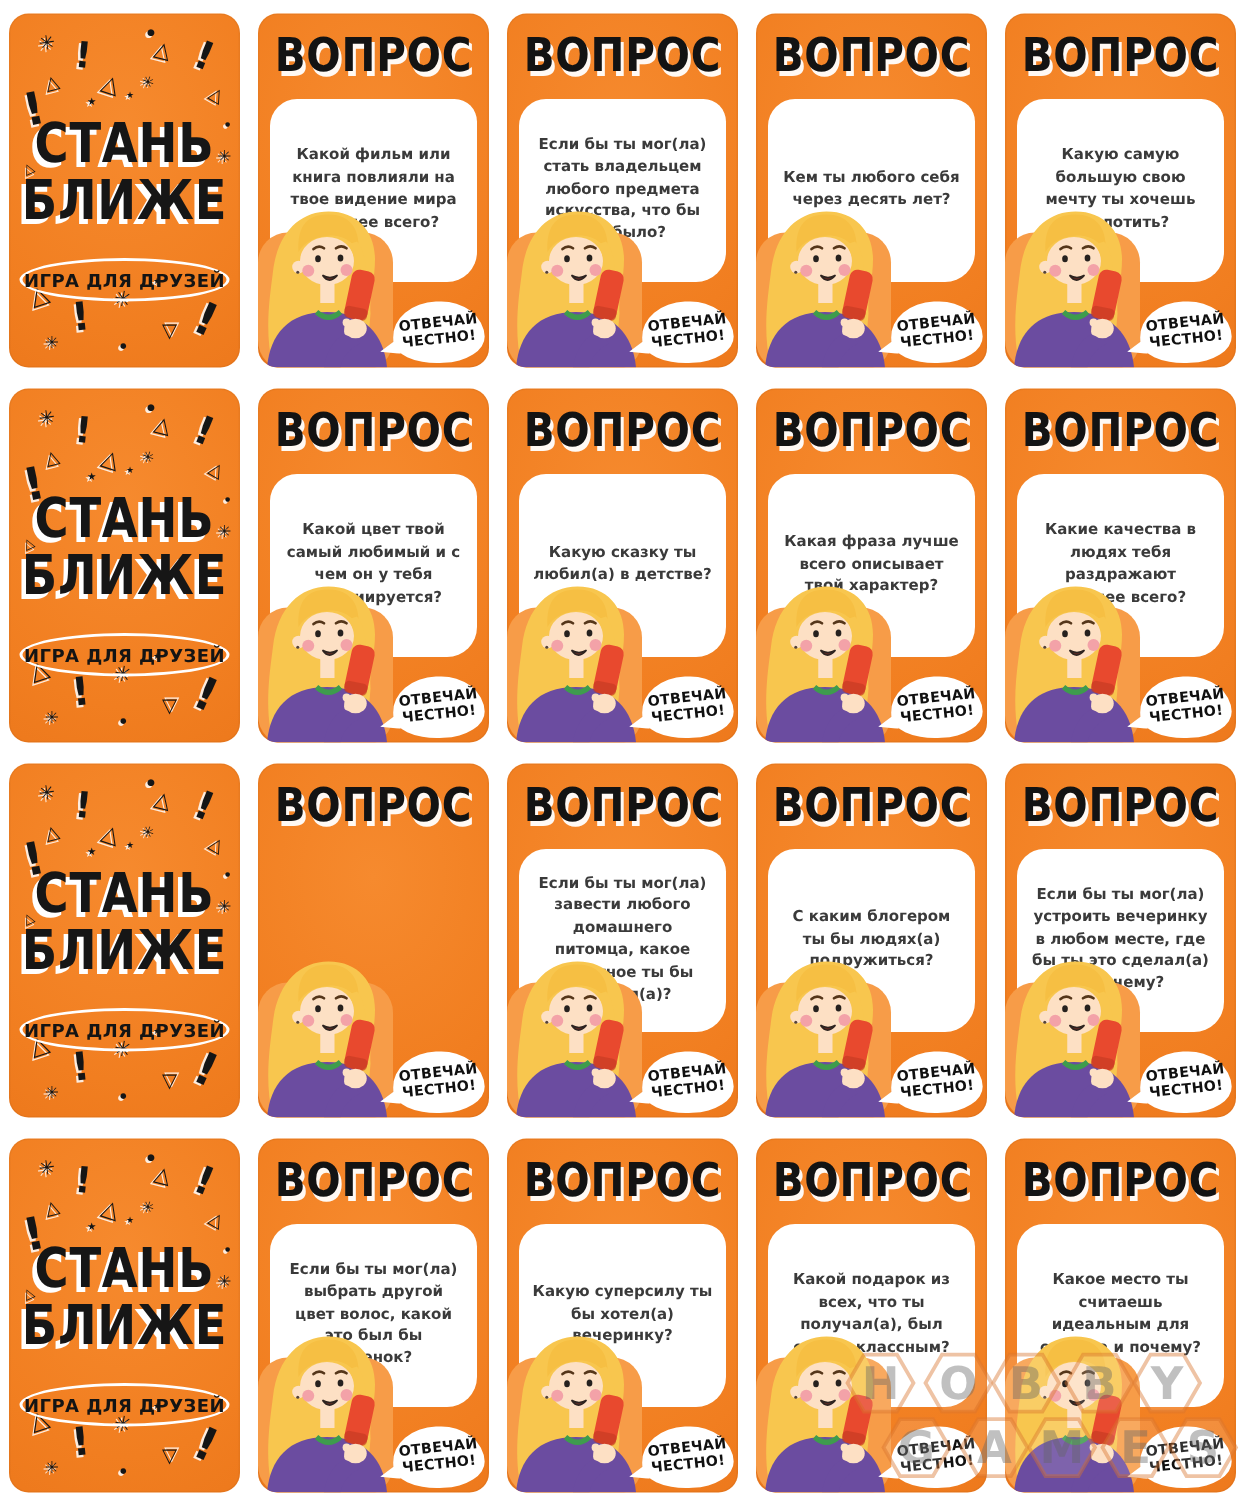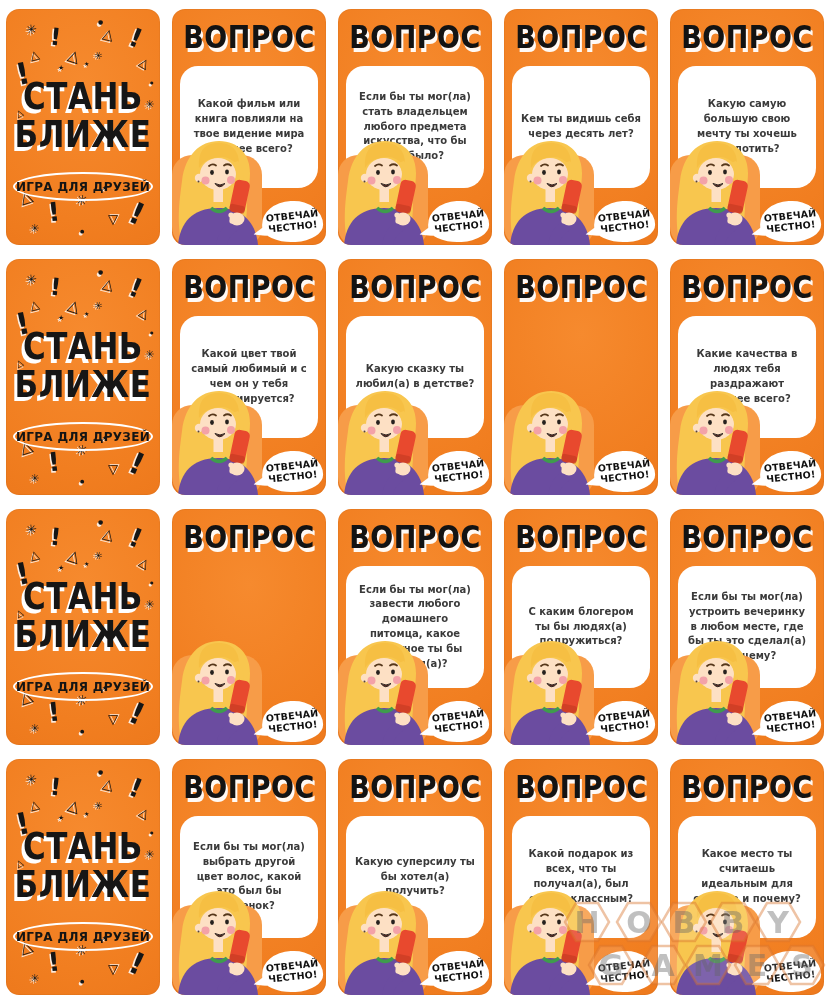--- a/index.html
+++ b/index.html
@@ -179,21 +179,21 @@
     </svg>
     <div class="bubble">
       <span class="bl">ОТВЕЧАЙ</span>
       <span class="bl">ЧЕСТНО!</span>
     </div>
   </div>
 
   <div class="card question">
     <div class="q-title">ВОПРОС</div>
     <div class="q-box">
-      <div class="q-text">Кем ты видишь себя через десять лет?</div>
+      <div class="q-text">Кем ты любого себя через десять лет?</div>
     </div>
     <svg class="girl" viewBox="0 0 96 110" aria-hidden="true">
       <rect x="0" y="20" width="90" height="92" rx="20" fill="#F79C48"></rect>
       <path d="M10,110 C4,86 8,62 10,46 C13,20 28,6 47,6 C67,6 78,20 78,38 C78,52 74,62 75,74 L72,110 Z" fill="#F8C64E"></path>
       <circle cx="27" cy="43" r="4.2" fill="#FDE0C4"></circle>
       <circle cx="26.5" cy="46.5" r="1" fill="#54423a"></circle>
       <ellipse cx="46" cy="39" rx="18" ry="16" fill="#FDE0C4"></ellipse>
       <path d="M27,33 C26,14 34,8 47,8 C60,8 68,16 67,32 C60,23 54,22 48,22 C38,23 31,26 27,33 Z" fill="#F6BF43"></path>
       <path d="M66,26 C73,34 73,50 69,62 L62,62 C67,48 66,36 60,28 Z" fill="#F8C64E"></path>
       <path d="M37,31 q3.5,-3 7,-0.5" stroke="#55361A" stroke-width="1.8" fill="none" stroke-linecap="round"></path>
@@ -365,20 +365,23 @@
       <circle cx="60" cy="86" r="2.6" fill="#FDE0C4"></circle>
     </svg>
     <div class="bubble">
       <span class="bl">ОТВЕЧАЙ</span>
       <span class="bl">ЧЕСТНО!</span>
     </div>
   </div>
 
   <div class="card question">
     <div class="q-title">ВОПРОС</div>
+    <div class="q-box">
+      <div class="q-text">Какая фраза лучше всего описывает твой характер?</div>
+    </div>
     <svg class="girl" viewBox="0 0 96 110" aria-hidden="true">
       <rect x="0" y="20" width="90" height="92" rx="20" fill="#F79C48"></rect>
       <path d="M10,110 C4,86 8,62 10,46 C13,20 28,6 47,6 C67,6 78,20 78,38 C78,52 74,62 75,74 L72,110 Z" fill="#F8C64E"></path>
       <circle cx="27" cy="43" r="4.2" fill="#FDE0C4"></circle>
       <circle cx="26.5" cy="46.5" r="1" fill="#54423a"></circle>
       <ellipse cx="46" cy="39" rx="18" ry="16" fill="#FDE0C4"></ellipse>
       <path d="M27,33 C26,14 34,8 47,8 C60,8 68,16 67,32 C60,23 54,22 48,22 C38,23 31,26 27,33 Z" fill="#F6BF43"></path>
       <path d="M66,26 C73,34 73,50 69,62 L62,62 C67,48 66,36 60,28 Z" fill="#F8C64E"></path>
       <path d="M37,31 q3.5,-3 7,-0.5" stroke="#55361A" stroke-width="1.8" fill="none" stroke-linecap="round"></path>
       <path d="M52,30.5 q3.5,-2.5 7,0" stroke="#55361A" stroke-width="1.8" fill="none" stroke-linecap="round"></path>
@@ -696,21 +699,21 @@
     </svg>
     <div class="bubble">
       <span class="bl">ОТВЕЧАЙ</span>
       <span class="bl">ЧЕСТНО!</span>
     </div>
   </div>
 
   <div class="card question">
     <div class="q-title">ВОПРОС</div>
     <div class="q-box">
-      <div class="q-text">Какую суперсилу ты бы хотел(а) получить?</div>
+      <div class="q-text">Какую суперсилу ты бы хотел(а) вечеринку?</div>
     </div>
     <svg class="girl" viewBox="0 0 96 110" aria-hidden="true">
       <rect x="0" y="20" width="90" height="92" rx="20" fill="#F79C48"></rect>
       <path d="M10,110 C4,86 8,62 10,46 C13,20 28,6 47,6 C67,6 78,20 78,38 C78,52 74,62 75,74 L72,110 Z" fill="#F8C64E"></path>
       <circle cx="27" cy="43" r="4.2" fill="#FDE0C4"></circle>
       <circle cx="26.5" cy="46.5" r="1" fill="#54423a"></circle>
       <ellipse cx="46" cy="39" rx="18" ry="16" fill="#FDE0C4"></ellipse>
       <path d="M27,33 C26,14 34,8 47,8 C60,8 68,16 67,32 C60,23 54,22 48,22 C38,23 31,26 27,33 Z" fill="#F6BF43"></path>
       <path d="M66,26 C73,34 73,50 69,62 L62,62 C67,48 66,36 60,28 Z" fill="#F8C64E"></path>
       <path d="M37,31 q3.5,-3 7,-0.5" stroke="#55361A" stroke-width="1.8" fill="none" stroke-linecap="round"></path>

